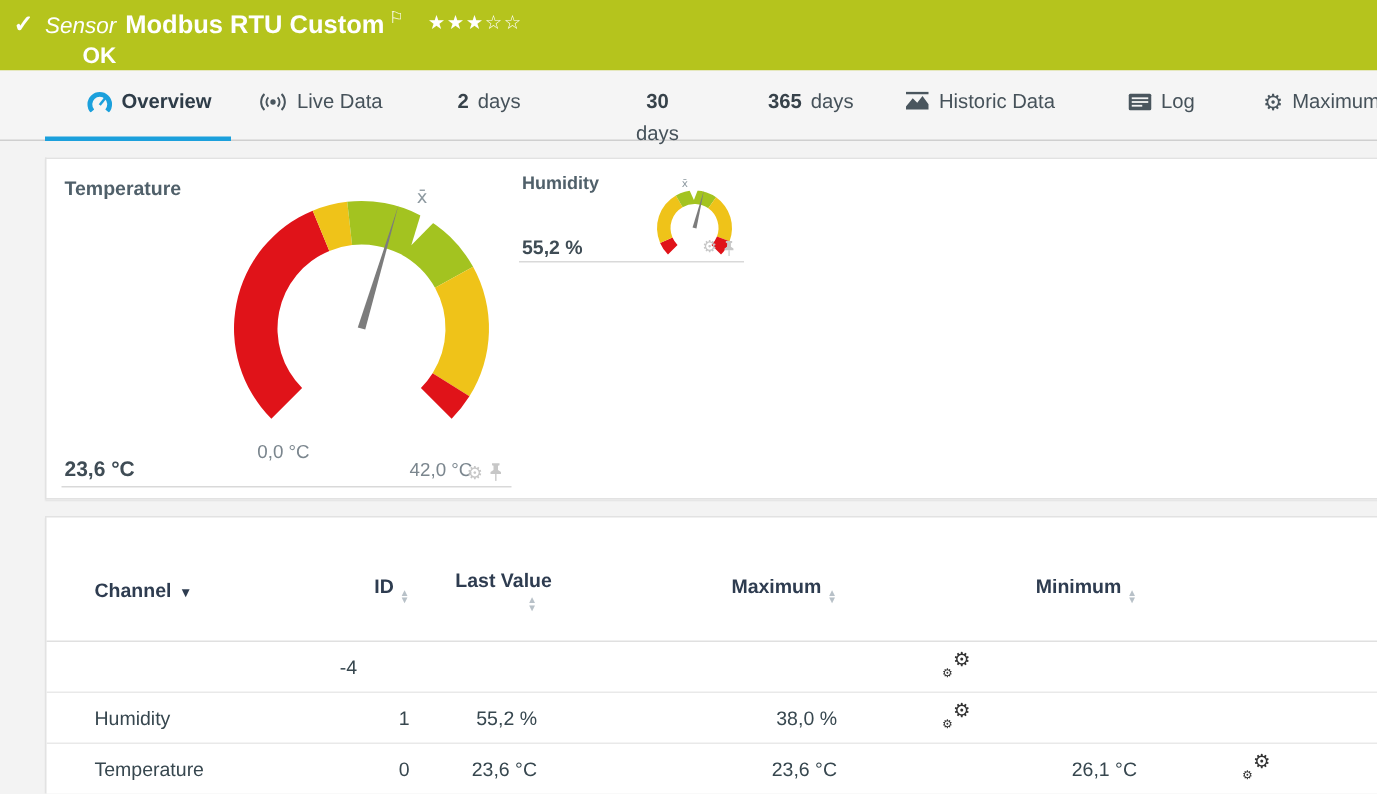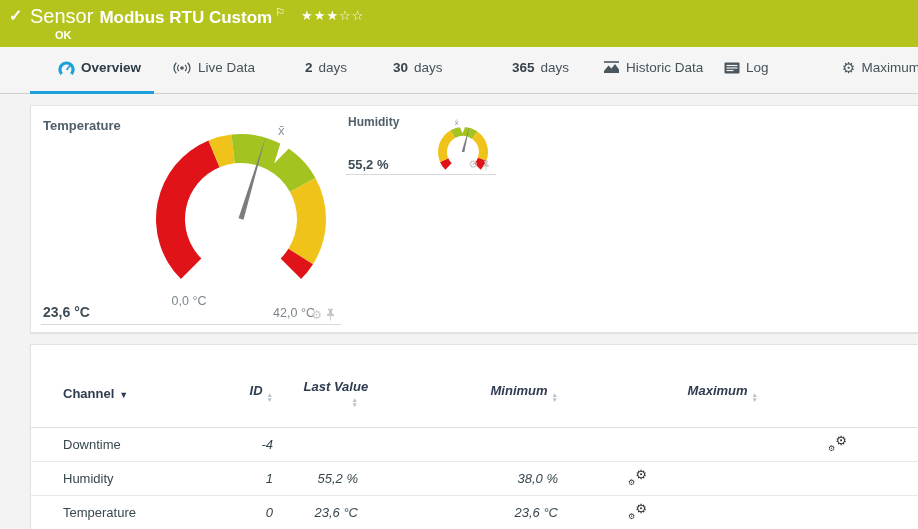--- a/index.html
+++ b/index.html
@@ -6,32 +6,32 @@
   body{
     width:918px;height:529px;overflow:hidden;position:relative;
     background:#f3f3f3;
     font-family:"Liberation Sans",sans-serif;
     -webkit-font-smoothing:antialiased;
   }
   
   .hdr{position:absolute;top:0;left:0;width:918px;height:47px;background:#b5c41d;color:#fff;}
   .hdr-check{position:absolute;left:9px;top:6px;font-size:16px;font-weight:bold;}
   .hdr-line{position:absolute;left:30px;top:5px;white-space:nowrap;}
-  .hdr-kind{font-size:20px;margin-top:32px;}
+  .hdr-kind{font-style:italic;font-size:15px;margin-top:32px;}
   .hdr-name{font-weight:bold;font-size:17px;margin-left:6px;}
   .hdr-flag{font-size:11px;vertical-align:7px;margin-left:3px;}
   .hdr-stars{font-size:13px;margin-left:16px;vertical-align:3px;letter-spacing:1px;}
-  .hdr-status{position:absolute;left:55px;top:29px;font-size:11px;font-weight:bold;}
+  .hdr-status{position:absolute;left:55px;top:29px;font-size:15px;font-weight:bold;}
   
   .tabbar{position:absolute;top:47px;left:0;width:918px;height:46px;border-bottom:1px solid #cfcfcf;background:#f5f5f5;}
   .tab{position:absolute;top:13px;display:flex;align-items:center;gap:6px;font-size:13.5px;color:#46525a;cursor:pointer;white-space:nowrap;}
   .tab .num{font-weight:bold;color:#37424a;}
   .tab.active{font-weight:bold;color:#2e3c48;}
   .tab-underline{position:absolute;left:30px;bottom:-1px;width:124px;height:3px;background:#1ba0dc;}
-  .t0{left:58px;} .t1{left:172px;text-align:right;} .t2{left:305px;} .t3{left:393px;} .t4{left:512px;} .t5{left:603px;} .t6{left:724px;} .t7{left:842px;}
+  .t0{left:58px;} .t1{left:172px;text-align:right;} .t2{left:305px;} .t3{left:424px;flex-direction:column;} .t4{left:512px;} .t5{left:603px;} .t6{left:752px;} .t7{left:842px;}
   .gear-char{font-family:"DejaVu Sans",sans-serif;font-size:15px;color:#4a565e;line-height:14px;}
   
   .panel{position:absolute;left:30px;width:895px;background:#fff;border:1px solid #e2e2e2;border-right:none;box-shadow:0 1px 1px rgba(0,0,0,0.07);box-sizing:border-box;}
   .panel1{top:105px;height:228px;}
   .panel2{top:344px;height:200px;}
   
   .widget{position:absolute;border-bottom:1px solid #d9d9d9;box-sizing:border-box;}
   .w-temp{left:10px;top:7px;width:300px;height:212px;}
   .w-hum{left:315px;top:7px;width:150px;height:62px;}
   .widget-title{position:absolute;left:2px;top:5px;font-size:13px;font-weight:bold;color:#50606a;}
@@ -44,21 +44,21 @@
   .max-label{left:221px;top:193px;}
   .gauge-value{position:absolute;left:2px;bottom:4px;font-size:14px;font-weight:bold;color:#3f4c55;}
   .w-hum .gauge-value{font-size:13px;bottom:2px;}
   .widget-icons{position:absolute;right:6px;bottom:3px;display:flex;align-items:center;gap:4px;}
   .mini-gear{font-family:"DejaVu Sans",sans-serif;font-size:12px;color:#c7c7c7;line-height:12px;cursor:pointer;}
   .w-hum .mini-gear{font-size:11px;}
   
   .thead{position:relative;height:83px;display:grid;grid-template-columns:175px 35px 85px 200px 200px 1fr;align-items:center;padding:14px 0 0 32px;box-sizing:border-box;border-bottom:1px solid #e0e0e0;
          font-size:13px;font-weight:bold;color:#2e3c50;}
   .trow{display:grid;grid-template-columns:175px 35px 85px 200px 200px 1fr;align-items:center;height:33px;padding-left:32px;border-bottom:1px solid #e9e9e9;font-size:13px;color:#37474f;}
-  .cell-r{text-align:right;font-style:italic;}
+  .cell-r{text-align:right;}
   .hcell{white-space:nowrap;}
   .hcell.sortable{cursor:pointer;}
   .caret{font-size:9px;margin-left:5px;color:#2e3c50;}
   .sort{display:inline-flex;flex-direction:column;margin-left:4px;vertical-align:-2px;}
   .sort span{font-size:6.5px;line-height:4.8px;color:#b8c1c8;}
   .lv-wrap{display:inline-block;width:44px;text-align:center;line-height:15px;vertical-align:middle;}
   .gears{position:relative;display:inline-block;width:19px;height:17px;margin-left:70px;cursor:pointer;}
   .gear-big{position:absolute;right:0;top:-2px;font-family:"DejaVu Sans",sans-serif;font-size:13px;color:#333;}
   .gear-small{position:absolute;left:0;bottom:-1px;font-family:"DejaVu Sans",sans-serif;font-size:8px;color:#333;}
   .ticon{display:inline-flex;}
@@ -200,51 +200,51 @@
           <span>▼</span>
         </span>
     </div>
     <div class="hcell sortable cell-r">
       <span class="lv-wrap">Last Value</span><span class="sort" style="vertical-align:-12px;">
           <span>▲</span>
           <span>▼</span>
         </span>
     </div>
     <div class="hcell sortable cell-r">
+      <span>Maximum</span><span class="sort">
+          <span>▲</span>
+          <span>▼</span>
+        </span>
+    </div>
+    <div class="hcell sortable cell-r">
       <span>Minimum</span><span class="sort">
           <span>▲</span>
           <span>▼</span>
         </span>
     </div>
-    <div class="hcell sortable cell-r">
-      <span>Maximum</span><span class="sort">
-          <span>▲</span>
-          <span>▼</span>
-        </span>
-    </div>
     <div></div>
   </div>
 
   <div class="trow">
-    <div>Downtime</div>
     <div class="cell-r">-4</div>
     <div class="cell-r"></div>
     <div class="cell-r"></div>
     <div class="cell-r"></div>
     <div><span class="gears"><span class="gear-big">⚙</span><span class="gear-small">⚙</span></span></div>
   </div>
 
   <div class="trow">
     <div>Humidity</div>
     <div class="cell-r">1</div>
     <div class="cell-r">55,2 %</div>
     <div class="cell-r">38,0 %</div>
     <div><span class="gears"><span class="gear-big">⚙</span><span class="gear-small">⚙</span></span></div>
   </div>
 
   <div class="trow">
     <div>Temperature</div>
     <div class="cell-r">0</div>
     <div class="cell-r">23,6 °C</div>
     <div class="cell-r">23,6 °C</div>
+    <div class="cell-r">26,1 °C</div>
     <div><span class="gears"><span class="gear-big">⚙</span><span class="gear-small">⚙</span></span></div>
   </div>
 </div>
 
 </body></html>

